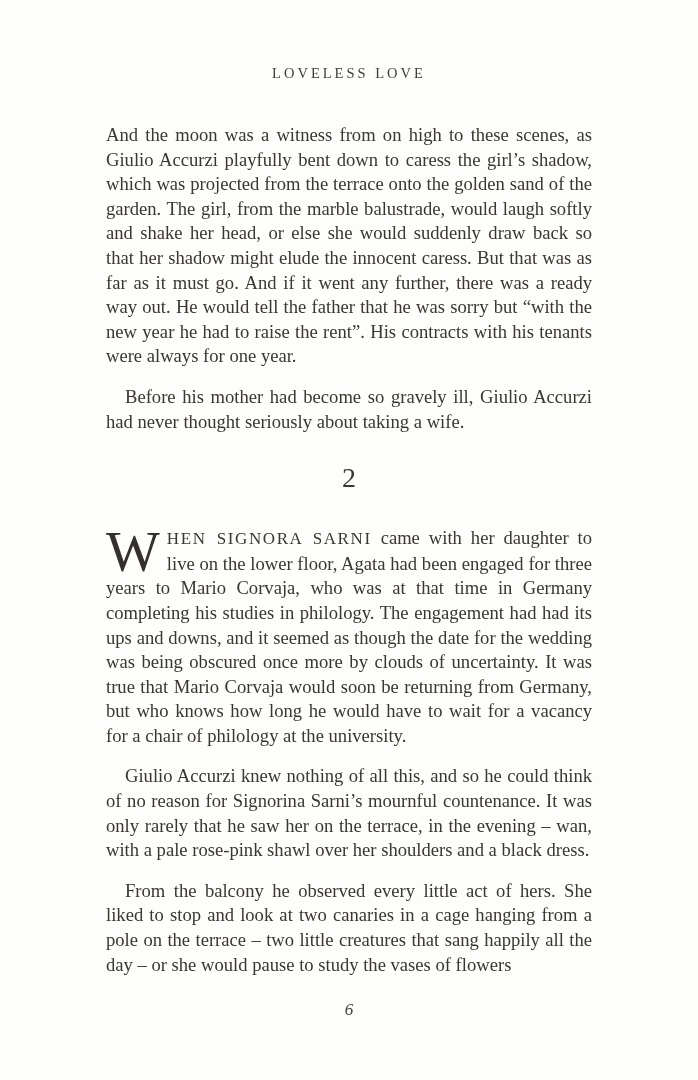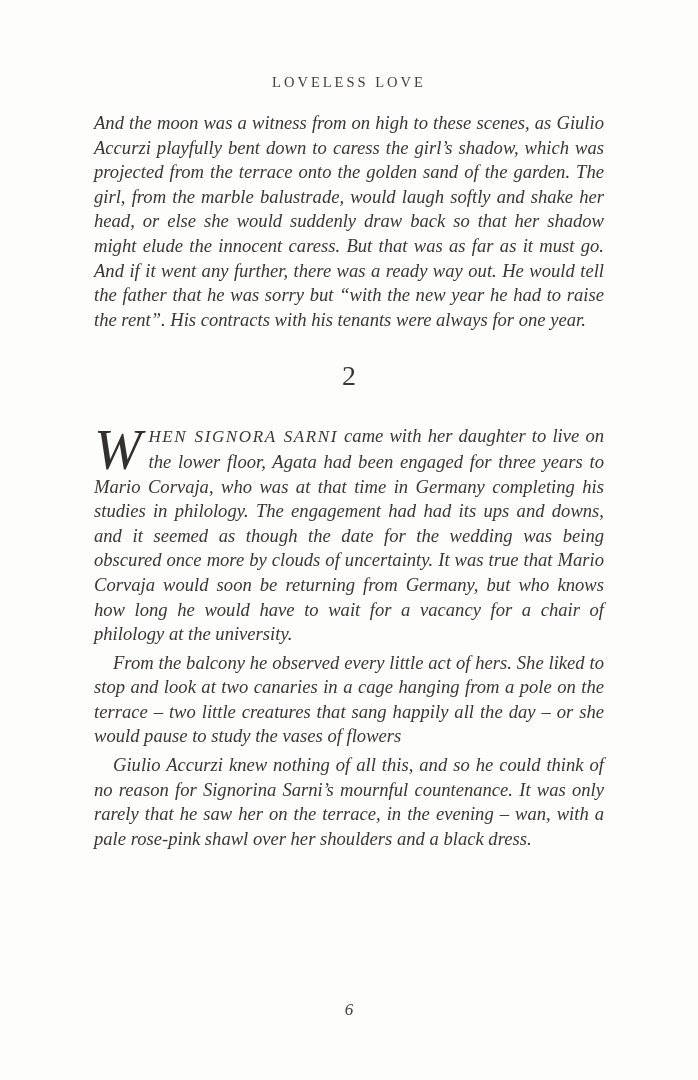--- a/index.html
+++ b/index.html
@@ -11,44 +11,43 @@
     position: relative;
     width: 698px;
     height: 1080px;
     background: #fdfdfc;
     font-family: "Liberation Serif", "DejaVu Serif", serif;
     color: #3a3732;
     overflow: hidden;
   }
   .running-header {
     position: absolute;
-    top: 74px;
+    top: 65px;
     left: 0;
     width: 100%;
     text-align: center;
     font-size: 14.5px;
     line-height: 17px;
     letter-spacing: 3px;
     color: #403d39;
   }
   .text-block {
     position: absolute;
     top: 107px;
     left: 90px;
     width: 518px;
     font-size: 18.6px;
     line-height: 24.6px;
     text-align: justify;
     text-justify: inter-word;
   }
   .text-block p {
-    margin: 4px;
+    margin: 16px;
     padding: 0;
     text-indent: 19px;
-    font-style: italic;
   }
   .text-block p.noindent {
     text-indent: 0;
   }
   .chapter-number {
     text-align: center;
     font-size: 28px;
     line-height: 36px;
     margin: 26px 0 30px 0;
     color: #3a3732;
@@ -79,27 +78,28 @@
 <body>
 
 <div class="page">
 
   <div class="running-header">LOVELESS LOVE</div>
 
   <div class="text-block">
 
     <p class="noindent">And the moon was a witness from on high to these scenes, as Giulio Accurzi playfully bent down to caress the girl’s shadow, which was projected from the terrace onto the golden sand of the garden. The girl, from the marble balustrade, would laugh softly and shake her head, or else she would suddenly draw back so that her shadow might elude the innocent caress. But that was as far as it must go. And if it went any further, there was a ready way out. He would tell the father that he was sorry but “with the new year he had to raise the rent”. His contracts with his tenants were always for one year.</p>
 
+    <p>Before his mother had become so gravely ill, Giulio Accurzi had never thought seriously about taking a wife.</p>
 
 
     <div class="chapter-number">2</div>
 
     <p class="noindent"><span class="dropcap">W</span><span class="smallcaps">HEN SIGNORA SARNI</span><span> came with her daughter to live on the lower floor, Agata had been engaged for three years to Mario Corvaja, who was at that time in Germany completing his studies in philology. The engagement had had its ups and downs, and it seemed as though the date for the wedding was being obscured once more by clouds of uncertainty. It was true that Mario Corvaja would soon be returning from Germany, but who knows how long he would have to wait for a vacancy for a chair of philology at the university.</span></p>
 
+    <p>Giulio Accurzi knew nothing of all this, and so he could think of no reason for Signorina Sarni’s mournful countenance. It was only rarely that he saw her on the terrace, in the evening – wan, with a pale rose-pink shawl over her shoulders and a black dress.</p>
+
     <p>From the balcony he observed every little act of hers. She liked to stop and look at two canaries in a cage hanging from a pole on the terrace – two little creatures that sang happily all the day – or she would pause to study the vases of flowers</p>
-
-    <p>Giulio Accurzi knew nothing of all this, and so he could think of no reason for Signorina Sarni’s mournful countenance. It was only rarely that he saw her on the terrace, in the evening – wan, with a pale rose-pink shawl over her shoulders and a black dress.</p>
 
   </div>
 
   <div class="folio">6</div>
 
 </div>
 
 </body></html>

